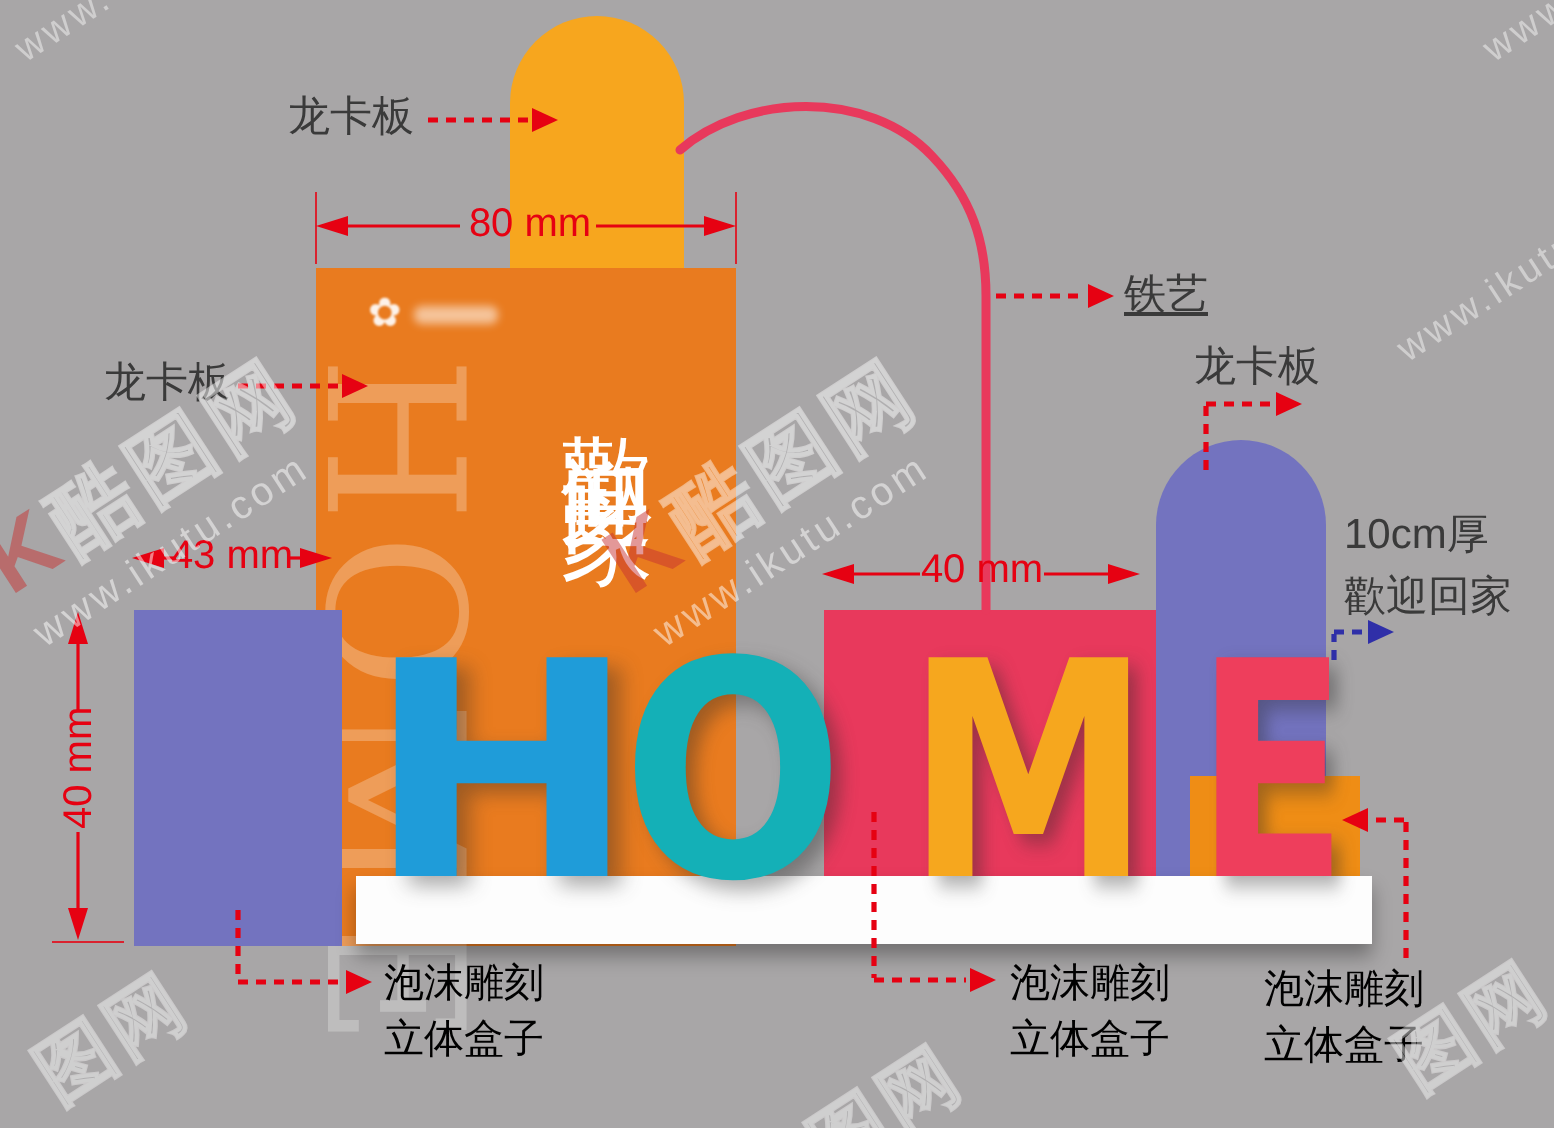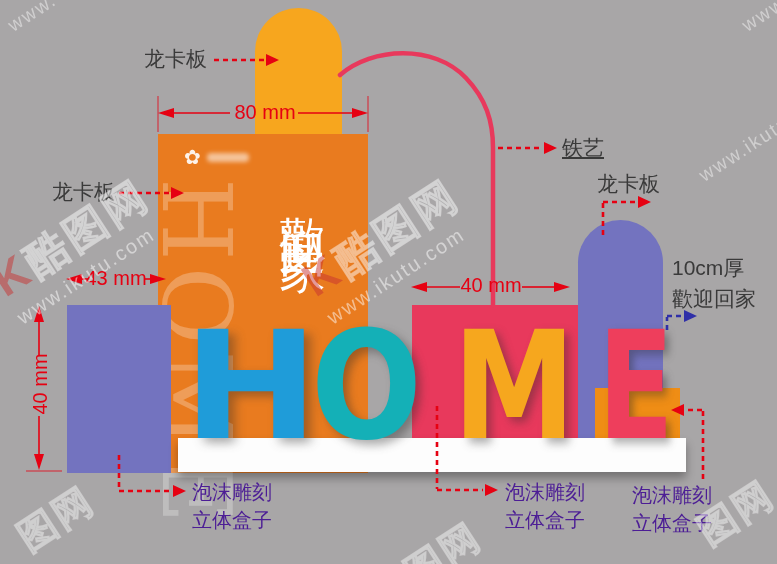--- a/index.html
+++ b/index.html
@@ -43,21 +43,21 @@
   .dash{stroke:#e60112;stroke-width:2.6;fill:none;stroke-dasharray:5 4;}
   .dash-blue{stroke:#2f2fa8;stroke-width:2.6;fill:none;stroke-dasharray:5 4;}
   .dim{stroke:#e60112;stroke-width:1.6;fill:none;}
   .dim-thin{stroke:#e60112;stroke-width:1;fill:none;opacity:.8;}
   .arr{fill:#e60112;}
   .arr-blue{fill:#2f2fa8;}
   .iron{stroke:#e8395c;stroke-width:4.5;fill:none;stroke-linecap:round;}
 
   
   .lbl{color:#3a3a3a;font-size:21px;line-height:24px;white-space:nowrap;}
-  .lbl-2line{color:#4c1d95;font-size:20px;line-height:28px;white-space:nowrap;}
+  .lbl-2line{color:#000000;font-size:20px;line-height:28px;white-space:nowrap;}
   .dim-txt{color:#e60112;font-size:20px;text-align:center;white-space:nowrap;}
   .rot-dim{transform:rotate(-90deg);transform-origin:center;}
 
   
   .wm{pointer-events:none;transform:rotate(-33deg);transform-origin:0 0;
     white-space:nowrap;}
   .wm .k{font-size:46px;font-weight:bold;color:rgba(200,50,50,.5);}
   .wm .brand{font-size:42px;font-weight:bold;color:rgba(255,255,255,.10);
     -webkit-text-stroke:1.2px rgba(255,255,255,.45);letter-spacing:4px;}
   .wm .url{font-size:20px;color:rgba(255,255,255,.5);letter-spacing:2px;}

